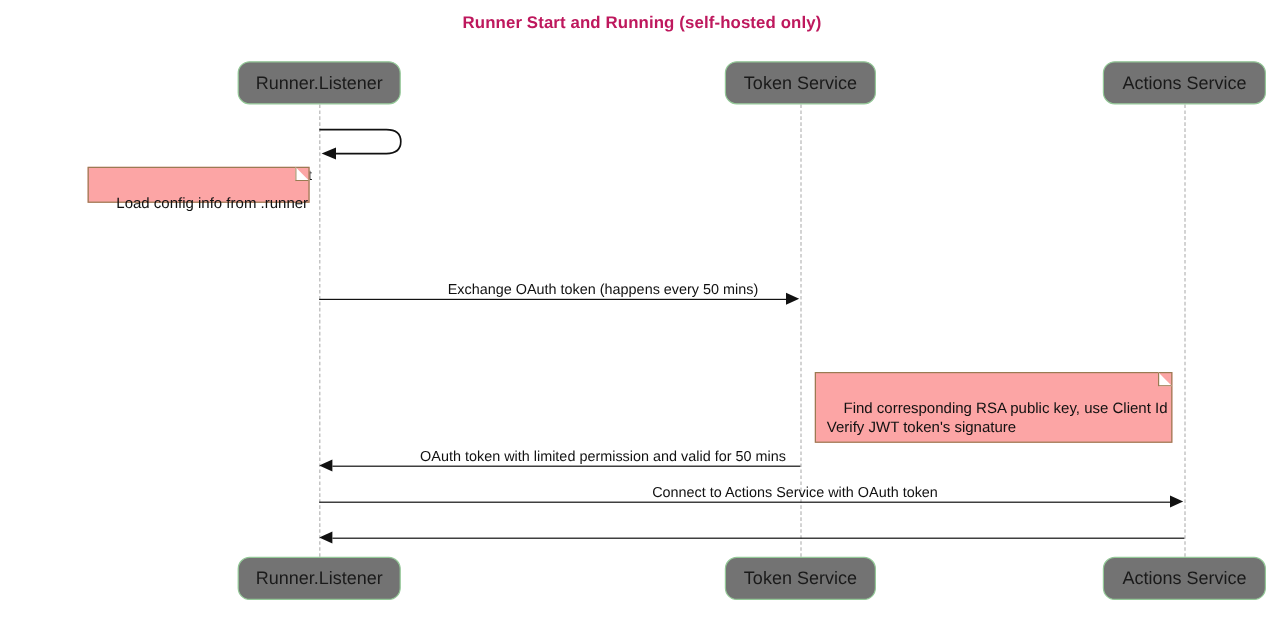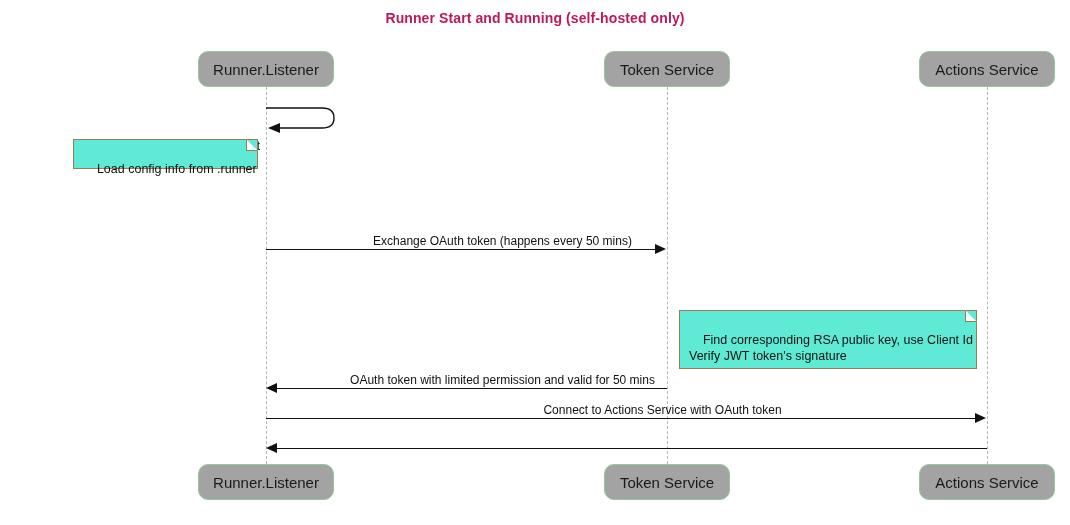--- a/index.html
+++ b/index.html
@@ -30,21 +30,21 @@
     font-weight: bold;
     color: #be185d;
     letter-spacing: 0.1px;
   }
 
   
   .participant {
     position: absolute;
     height: 36px;
     border-radius: 10px;
-    background: #a3a3a3;
+    background: #737373;
     border: 1px solid #93c897;
     display: flex;
     align-items: center;
     justify-content: center;
     box-sizing: border-box;
   }
   .participant-label {
     font-size: 15px;
     color: #1a1a1a;
     white-space: nowrap;
@@ -53,21 +53,21 @@
   
   .lifeline {
     position: absolute;
     width: 0;
     border-left: 1px dashed #b6b6b6;
   }
 
   
   .note {
     position: absolute;
-    background: #5eead4;
+    background: #fca5a5;
     border: 1px solid #9a7b53;
     box-sizing: border-box;
     padding: 5px 9px 6px 9px;
     font-size: 12.5px;
     line-height: 16px;
     color: #111;
     white-space: pre;
   }
   .note::after {
     content: "";

